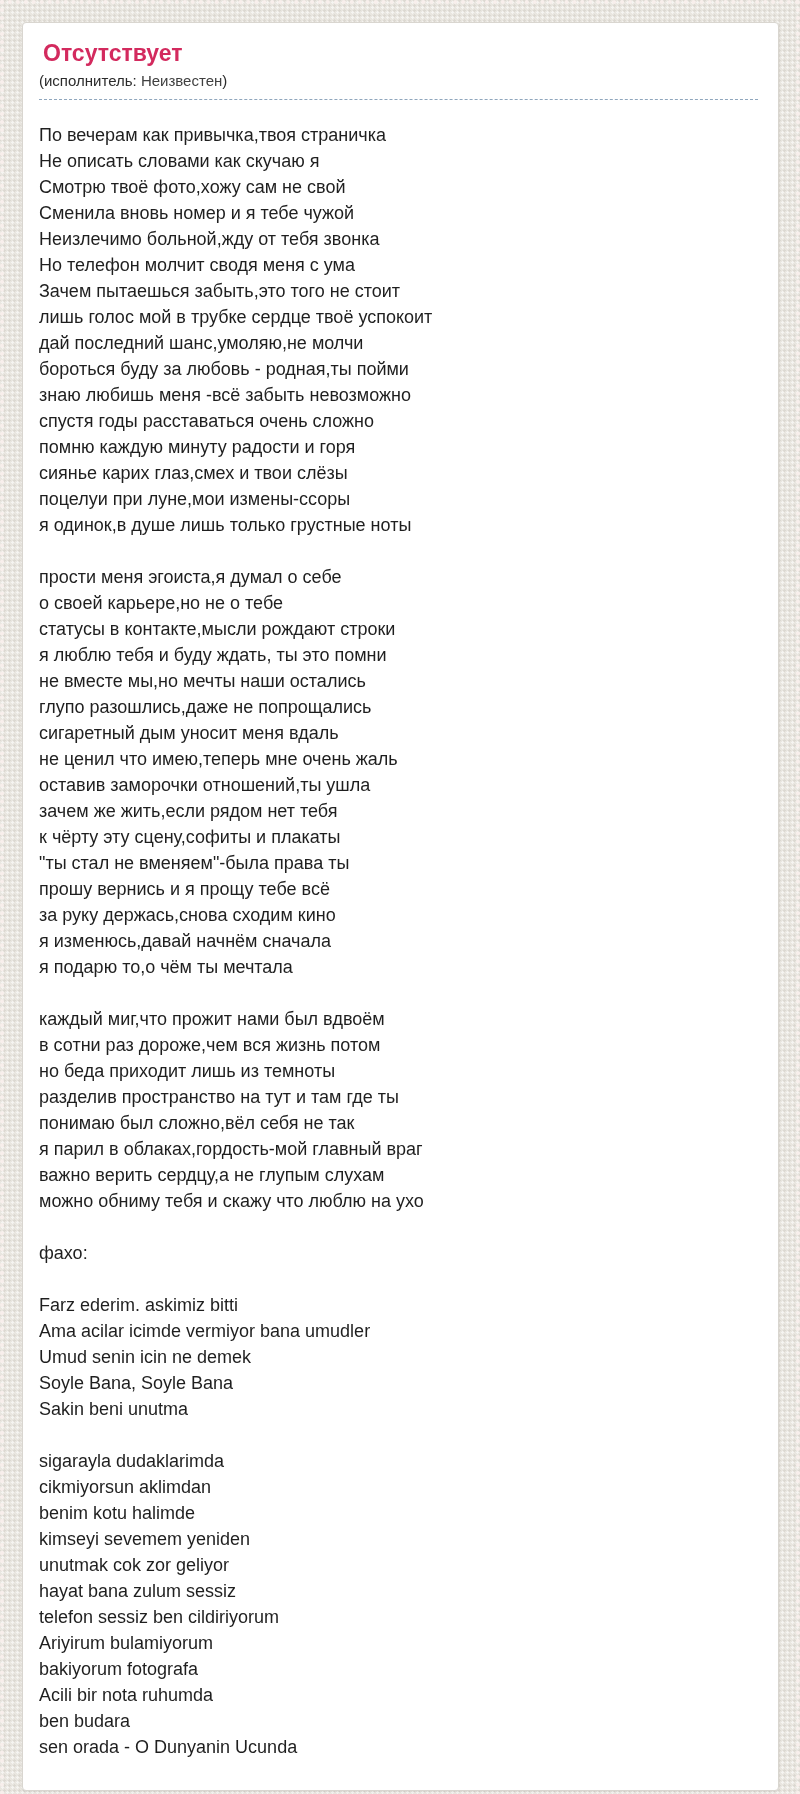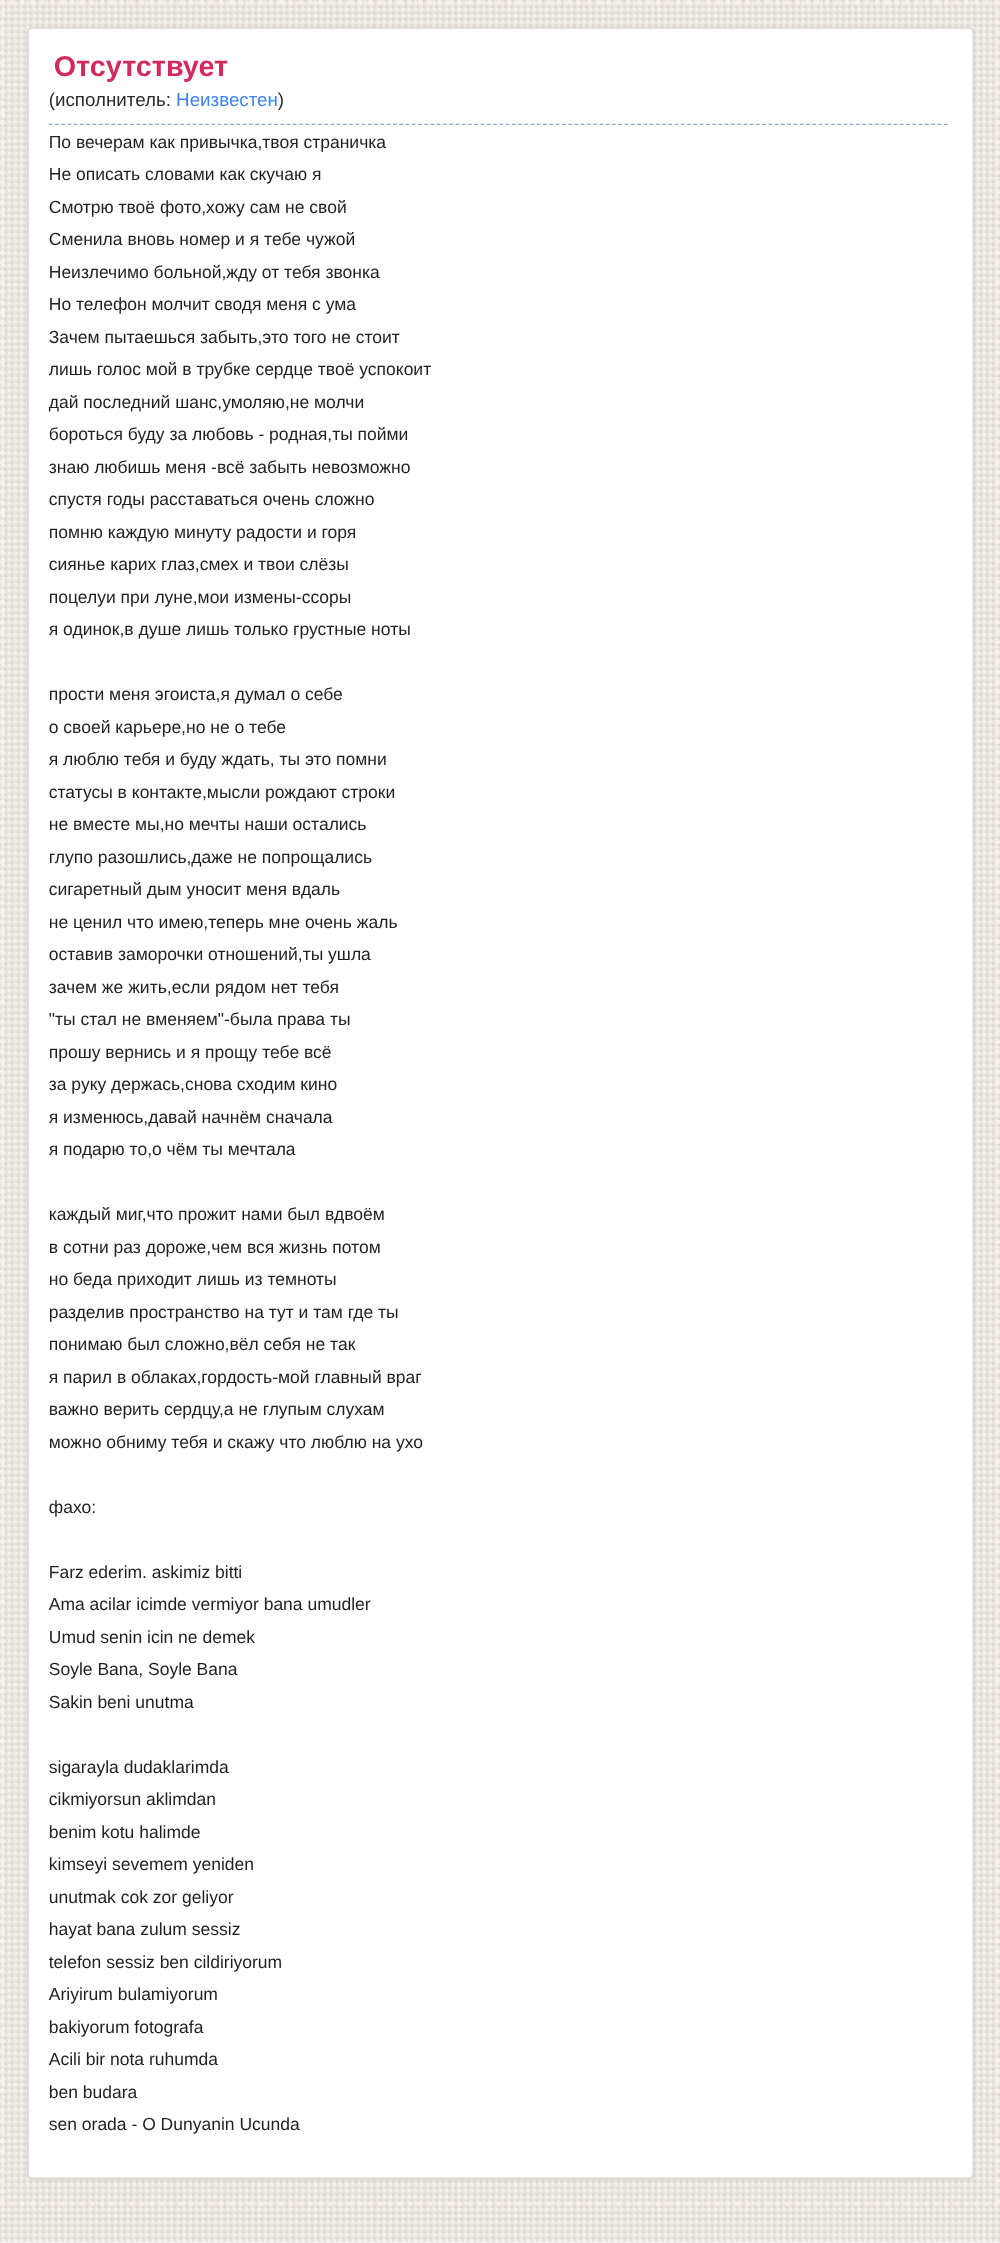--- a/index.html
+++ b/index.html
@@ -43,27 +43,27 @@
     color: #d32a5e;
   }
   .artist-line {
     font-size: 15px;
     line-height: 20px;
     color: #2b2b2b;
     padding-bottom: 8px;
     border-bottom: 1px dashed #8fa6bd;
   }
   .artist-link {
-    color: #3b82f6;
+    color: #404040;
     text-decoration: none;
     cursor: pointer;
   }
   .lyrics {
-    margin-top: 0;
-    font-size: 14px;
+    margin-top: 22px;
+    font-size: 18px;
     line-height: 26px;
     color: #1f1f1f;
   }
   .stanza { margin: 0 0 26px 0; }
   .stanza:last-child { margin-bottom: 0; }
   .lyric-line { white-space: pre-wrap; }
 </style>
 </head>
 <body>
 
@@ -91,28 +91,29 @@
         <div class="lyric-line">знаю любишь меня -всё забыть невозможно</div>
         <div class="lyric-line">спустя годы расставаться очень сложно</div>
         <div class="lyric-line">помню каждую минуту радости и горя</div>
         <div class="lyric-line">сиянье карих глаз,смех и твои слёзы</div>
         <div class="lyric-line">поцелуи при луне,мои измены-ссоры</div>
         <div class="lyric-line">я одинок,в душе лишь только грустные ноты</div>
       </div>
       <div class="stanza">
         <div class="lyric-line">прости меня эгоиста,я думал о себе</div>
         <div class="lyric-line">о своей карьере,но не о тебе</div>
+        <div class="lyric-line">статусы в контакте,мысли рождают строки</div>
         <div class="lyric-line">я люблю тебя и буду ждать, ты это помни</div>
-        <div class="lyric-line">статусы в контакте,мысли рождают строки</div>
         <div class="lyric-line">не вместе мы,но мечты наши остались</div>
         <div class="lyric-line">глупо разошлись,даже не попрощались</div>
         <div class="lyric-line">сигаретный дым уносит меня вдаль</div>
         <div class="lyric-line">не ценил что имею,теперь мне очень жаль</div>
         <div class="lyric-line">оставив заморочки отношений,ты ушла</div>
         <div class="lyric-line">зачем же жить,если рядом нет тебя</div>
+        <div class="lyric-line">к чёрту эту сцену,софиты и плакаты</div>
         <div class="lyric-line">"ты стал не вменяем"-была права ты</div>
         <div class="lyric-line">прошу вернись и я прощу тебе всё</div>
         <div class="lyric-line">за руку держась,снова сходим кино</div>
         <div class="lyric-line">я изменюсь,давай начнём сначала</div>
         <div class="lyric-line">я подарю то,о чём ты мечтала</div>
       </div>
       <div class="stanza">
         <div class="lyric-line">каждый миг,что прожит нами был вдвоём</div>
         <div class="lyric-line">в сотни раз дороже,чем вся жизнь потом</div>
         <div class="lyric-line">но беда приходит лишь из темноты</div>

